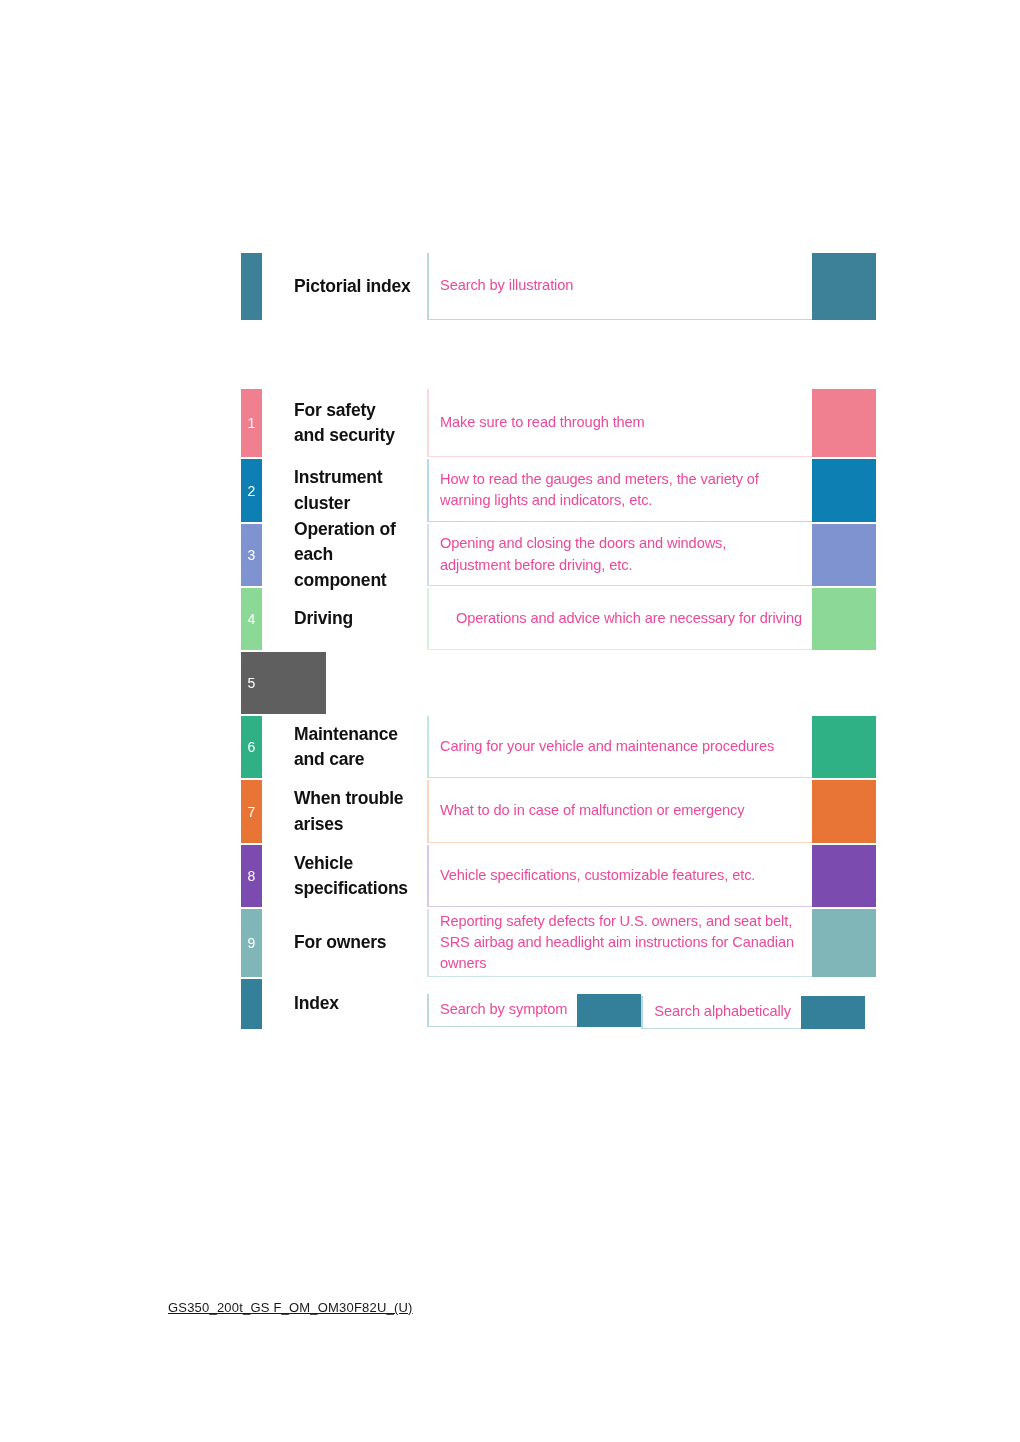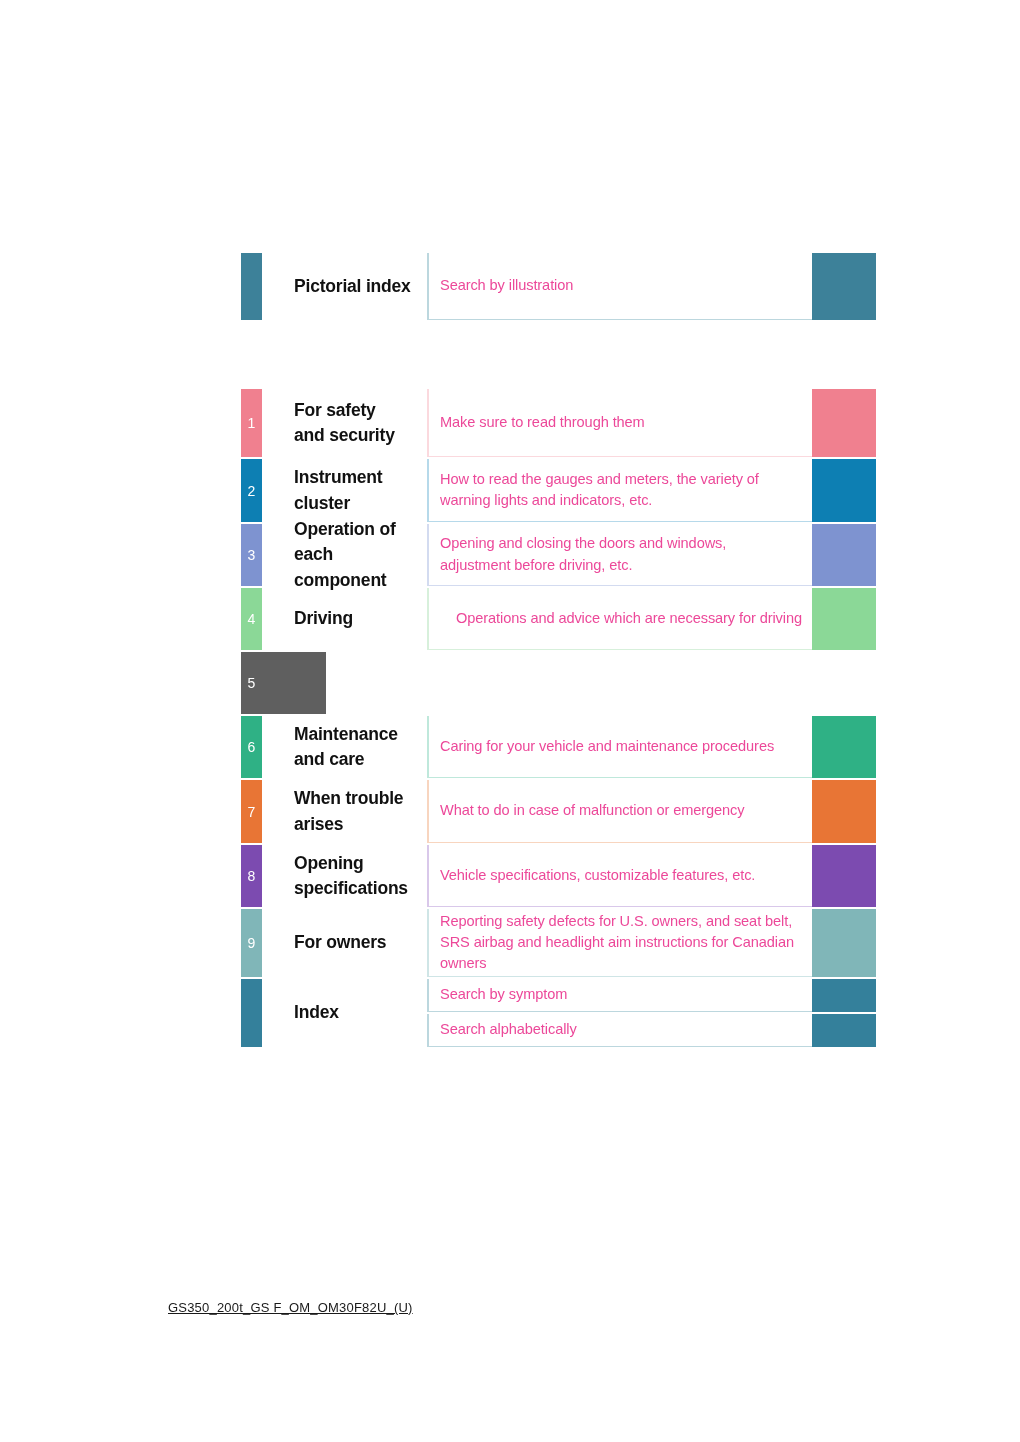--- a/index.html
+++ b/index.html
@@ -105,21 +105,21 @@
   
   .gap-lg { height: 69px; }
 
   
   .index-block {
     position: relative;
     display: flex;
     width: 635px;
     align-items: stretch;
   }
-  .index-right { flex: 1 1 auto; display: flex; flex-direction: column; }
+  .index-right { flex: 1 1 auto; display: flex; flex-direction: row; margin-top: 15px; }
   .index-sub {
     display: flex;
     align-items: stretch;
   }
   .index-sub .desc-col { min-height: 31px; }
 
   
   .footer {
     position: absolute;
     left: 168px;
@@ -236,21 +236,21 @@
           <div class="desc-col" style="border-left-color: rgb(248, 213, 191); border-bottom-color: rgb(248, 213, 191);">
             <span class="desc-txt">What to do in case of malfunction or emergency</span>
           </div>
           <div class="swatch" style="background: rgb(232, 117, 53);"></div>
         </div>
         <div class="row" style="height: 62px; margin-bottom: 2px;">
           <div class="tab" style="background: rgb(124, 75, 176);">
             <span class="tab-num">8</span>
           </div>
           <div class="title-col">
-            <span class="title-txt">Opening
+            <span class="title-txt">Vehicle
 specifications</span>
           </div>
           <div class="desc-col" style="border-left-color: rgb(217, 200, 234); border-bottom-color: rgb(217, 200, 234);">
             <span class="desc-txt">Vehicle specifications, customizable features, etc.</span>
           </div>
           <div class="swatch" style="background: rgb(124, 75, 176);"></div>
         </div>
         <div class="row" style="height: 68px; margin-bottom: 2px;">
           <div class="tab" style="background: rgb(128, 182, 184);">
             <span class="tab-num">9</span>

